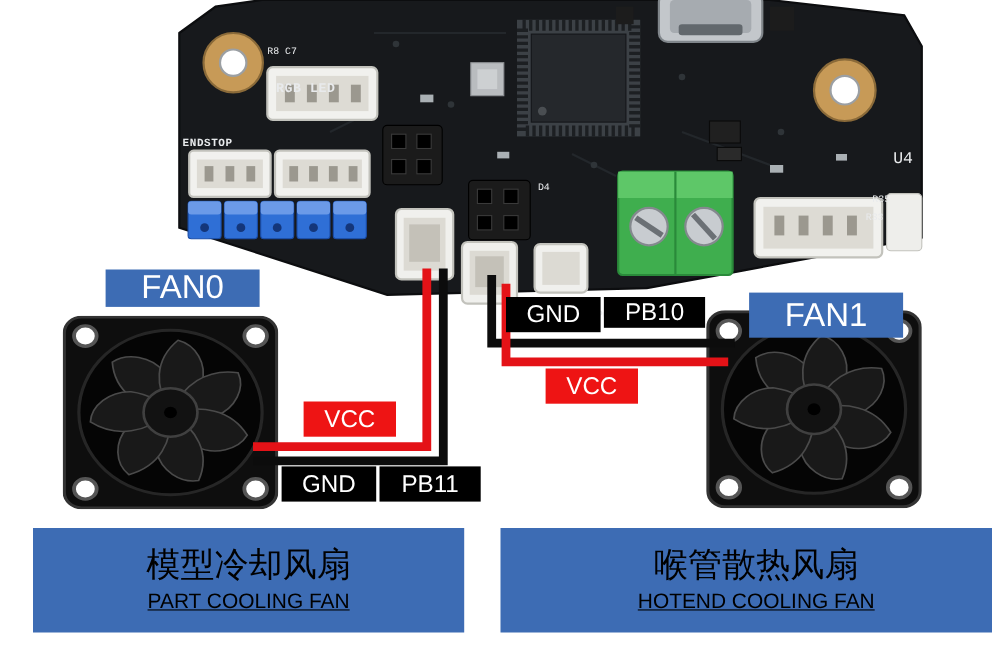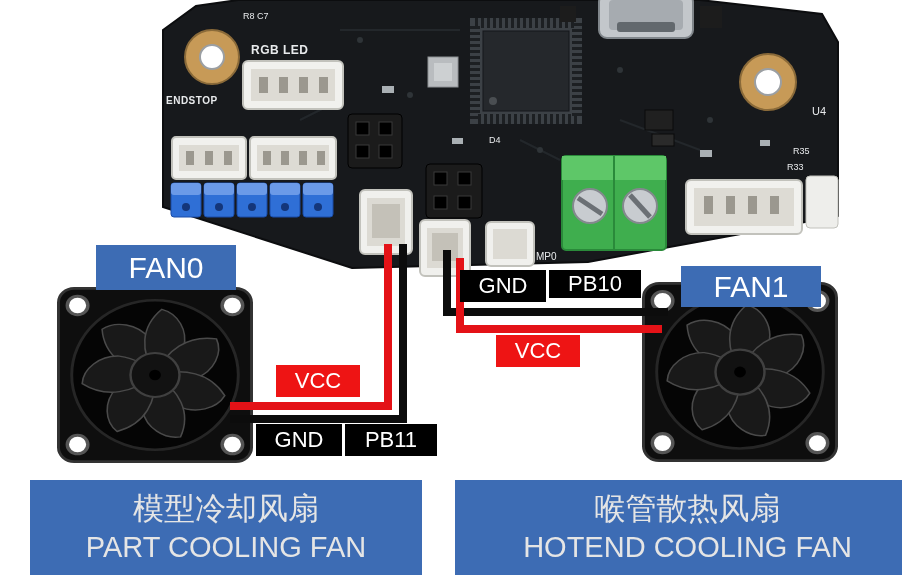--- a/index.html
+++ b/index.html
@@ -1,30 +1,30 @@
 <!DOCTYPE html>
 <html style="--label-blue: #3d6cb4; --label-red: #ee1414; --label-black: #000000; --wire-red: #e41217; --wire-black: #0c0c0c;"><head>
 <meta charset="utf-8">
 <style>
   html,body{margin:0;padding:0;background:#ffffff;}
   .stage{position:relative;width:902px;height:587px;background:#ffffff;overflow:hidden;
          font-family:"Liberation Sans",sans-serif;}
   .stage svg.scene{position:absolute;left:0;top:0;}
-  .silk{position:absolute;color:#e8eaec;font-family:Liberation Sans, sans-serif;line-height:1;
-        white-space:nowrap;}
+  .silk{position:absolute;color:#e8eaec;font-family:Liberation Mono, monospace;line-height:1;
+        white-space:nowrap;margin-top:31px;}
   .silk.bold{font-weight:bold;}
   .tag{position:absolute;display:flex;align-items:center;justify-content:center;
        color:#ffffff;white-space:nowrap;}
   .tag.blue{background:var(--label-blue,#3d6cb4);font-size:30px;}
   .tag.black{background:var(--label-black,#000000);font-size:22px;text-align:center;}
   .tag.red{background:var(--label-red,#ee1414);font-size:22px;}
-  .caption{position:absolute;background:var(--label-blue,#3d6cb4);color:#e5e5e5;
+  .caption{position:absolute;background:var(--label-blue,#3d6cb4);color:#000000;
            display:flex;flex-direction:column;align-items:center;justify-content:center;gap:5px;}
   .caption .zh{font-size:31px;line-height:1.15;}
-  .caption .en{font-size:29px;line-height:1.15;}
+  .caption .en{font-size:19px;line-height:1.15;text-decoration:underline;}
   .wire{fill:none;stroke-width:8;stroke-linejoin:miter;stroke-linecap:butt;}
   .wire-red{stroke:var(--wire-red,#e41217);}
   .wire-black{stroke:var(--wire-black,#0c0c0c);}
 </style>
 </head>
 <body>
 
 <div class="stage">
 
   <svg class="scene" width="902" height="587" viewBox="0 0 902 587">
@@ -220,25 +220,25 @@
       <polyline class="wire wire-black" points="447,250 447,312 668,312"></polyline>
       <polyline class="wire wire-red" points="460,258 460,329 662,329"></polyline>
     </g>
   </svg>
 
   <div class="silk" style="left:243px;top:12px;font-size:9px;">R8 C7</div>
   <div class="silk bold" style="left:251px;top:44px;font-size:12px;letter-spacing:.5px;">RGB LED</div>
   <div class="silk bold" style="left:166px;top:96px;font-size:10px;letter-spacing:.5px;">ENDSTOP</div>
   <div class="silk" style="left:489px;top:136px;font-size:9px;">D4</div>
   <div class="silk" style="left:536px;top:252px;font-size:10px;">MP0</div>
-  <div class="silk" style="left:812px;top:106px;font-size:11px;">U4</div>
+  <div class="silk" style="left:812px;top:106px;font-size:15px;">U4</div>
   <div class="silk" style="left:793px;top:147px;font-size:9px;">R35</div>
   <div class="silk" style="left:787px;top:163px;font-size:9px;">R33</div>
 
-  <div class="tag blue" style="left:96px;top:245px;width:140px;height:45px;">FAN0</div>
+  <div class="tag blue" style="left:96px;top:245px;width:140px;height:34px;">FAN0</div>
   <div class="tag blue" style="left:681px;top:230px;width:140px;height:41px;margin-top:36px;">FAN1</div>
 
   <div class="tag black" style="left:460px;top:270px;width:86px;height:32px;">GND</div>
   <div class="tag black" style="left:549px;top:270px;width:92px;height:28px;">PB10</div>
   <div class="tag red" style="left:496px;top:335px;width:84px;height:32px;">VCC</div>
 
   <div class="tag red" style="left:276px;top:365px;width:84px;height:32px;">VCC</div>
   <div class="tag black" style="left:256px;top:424px;width:86px;height:32px;">GND</div>
   <div class="tag black" style="left:345px;top:424px;width:92px;height:32px;">PB11</div>
 

